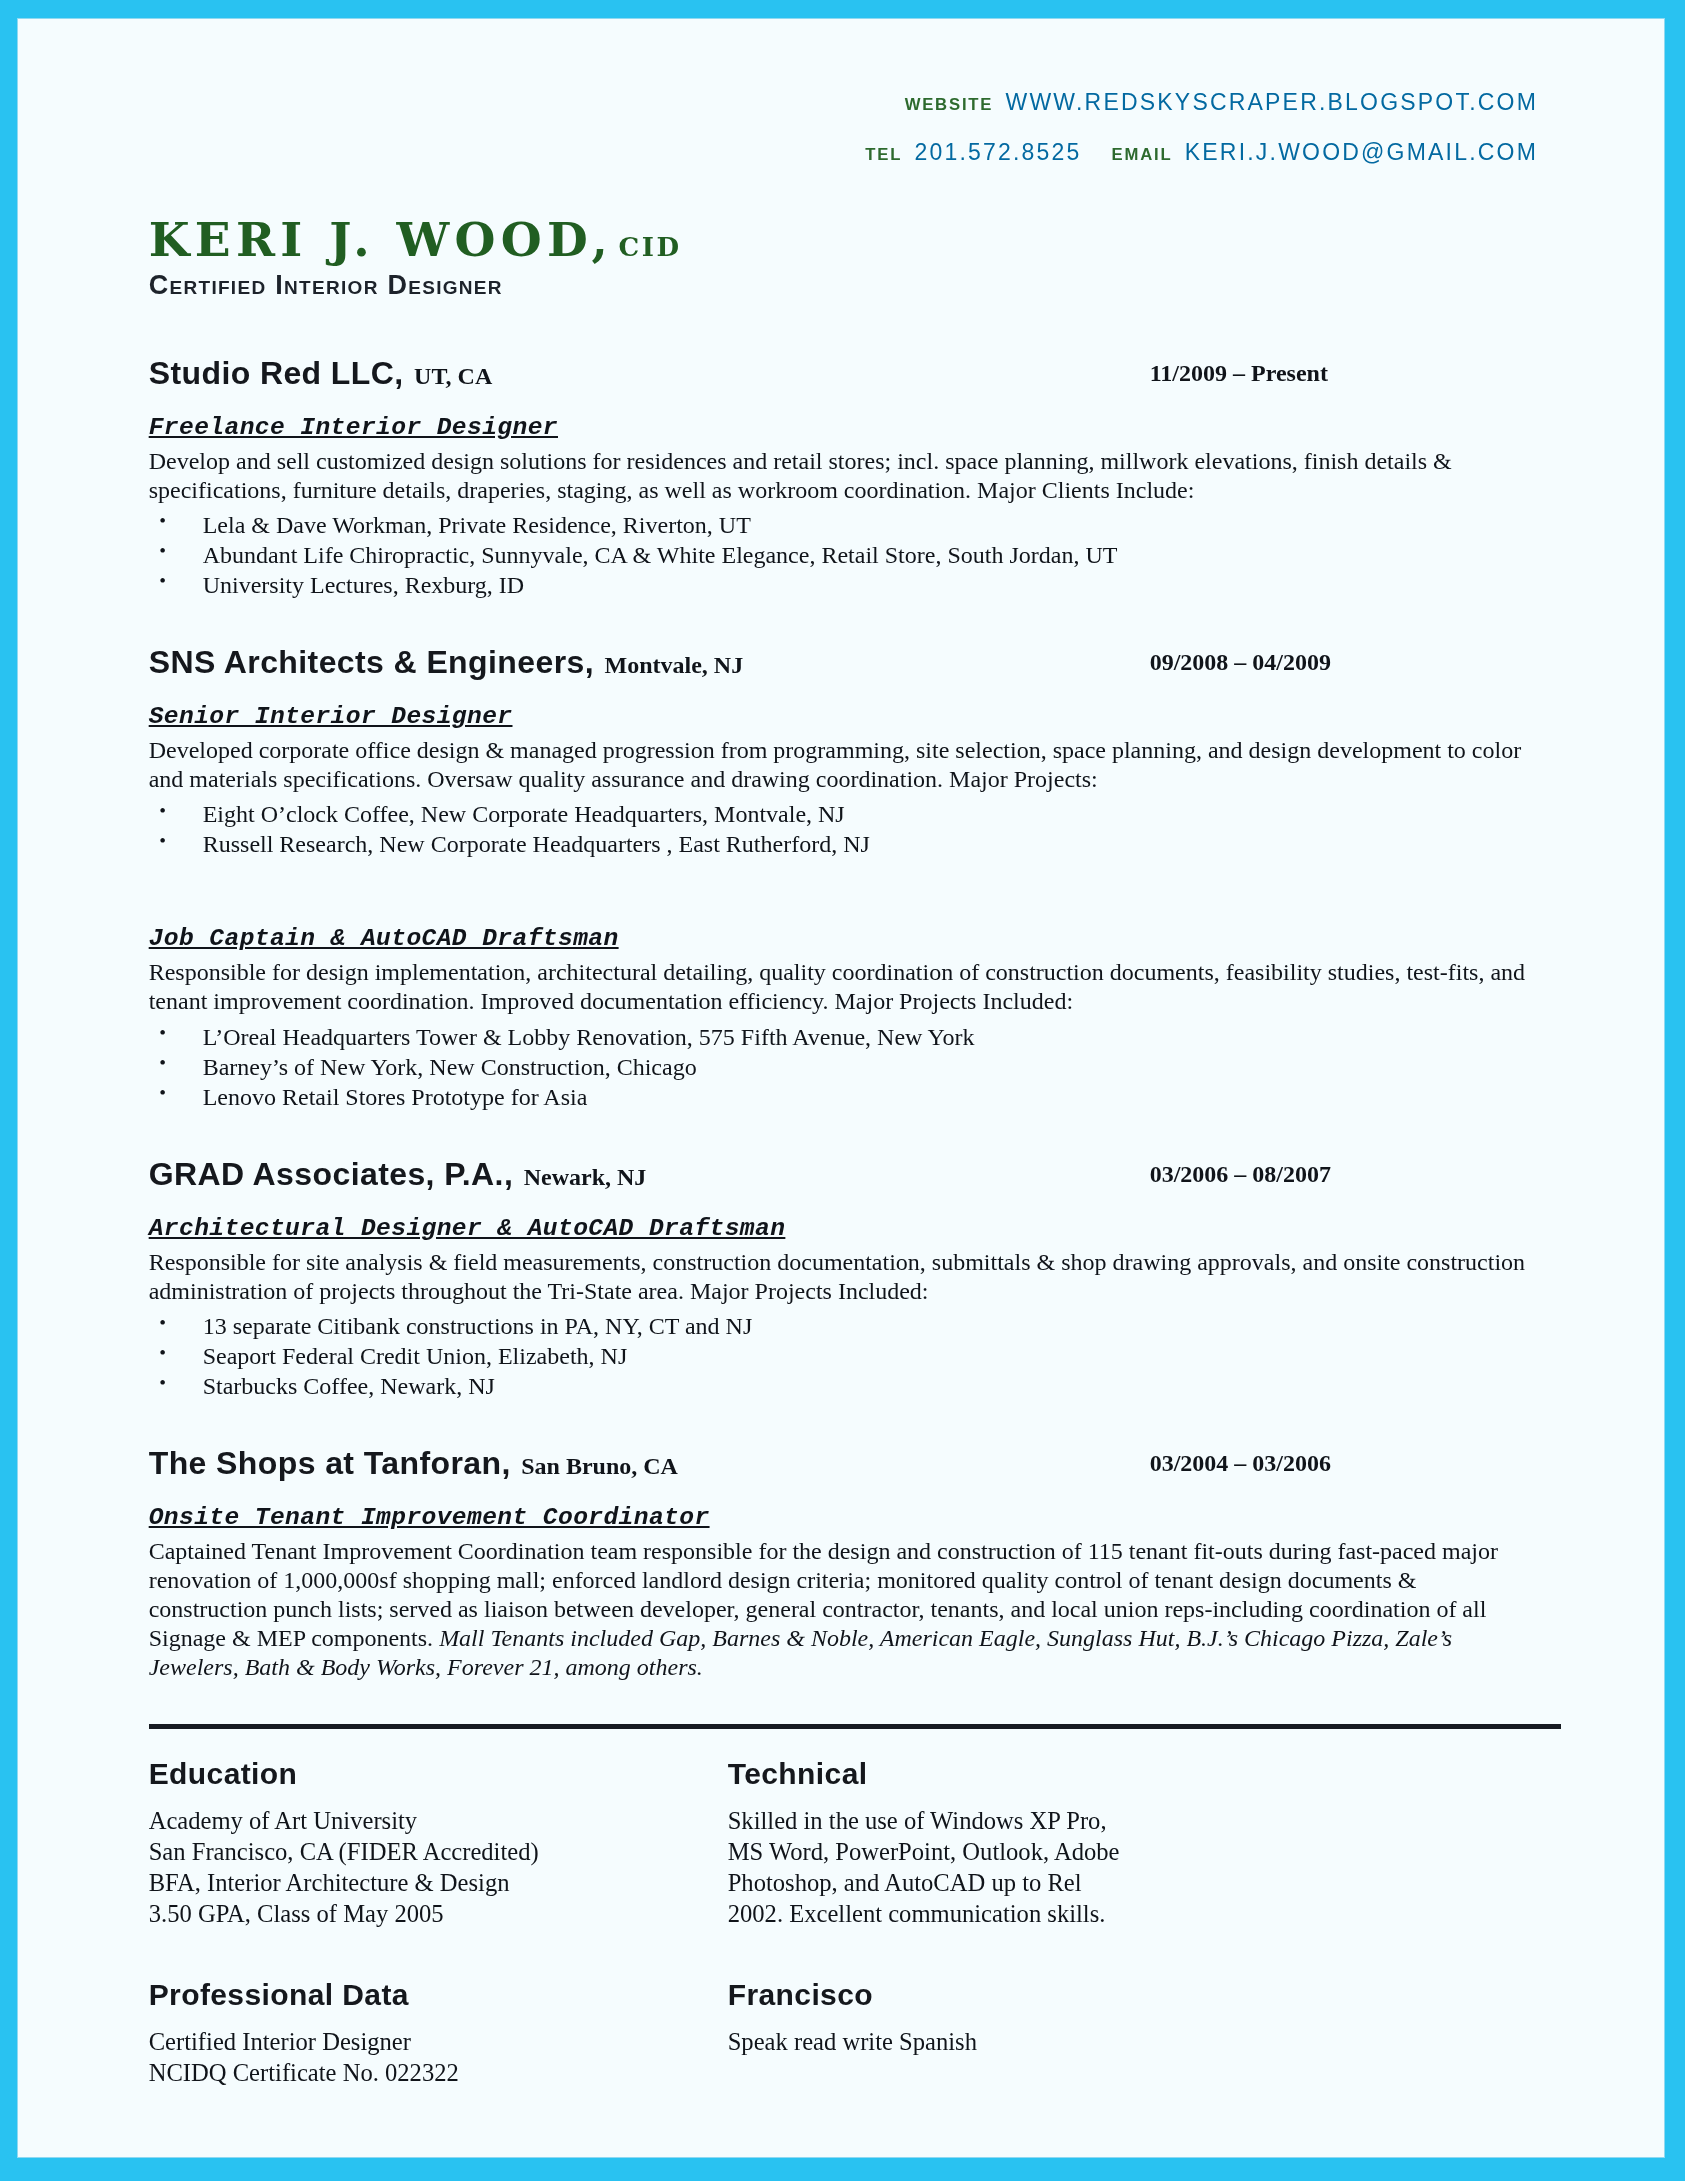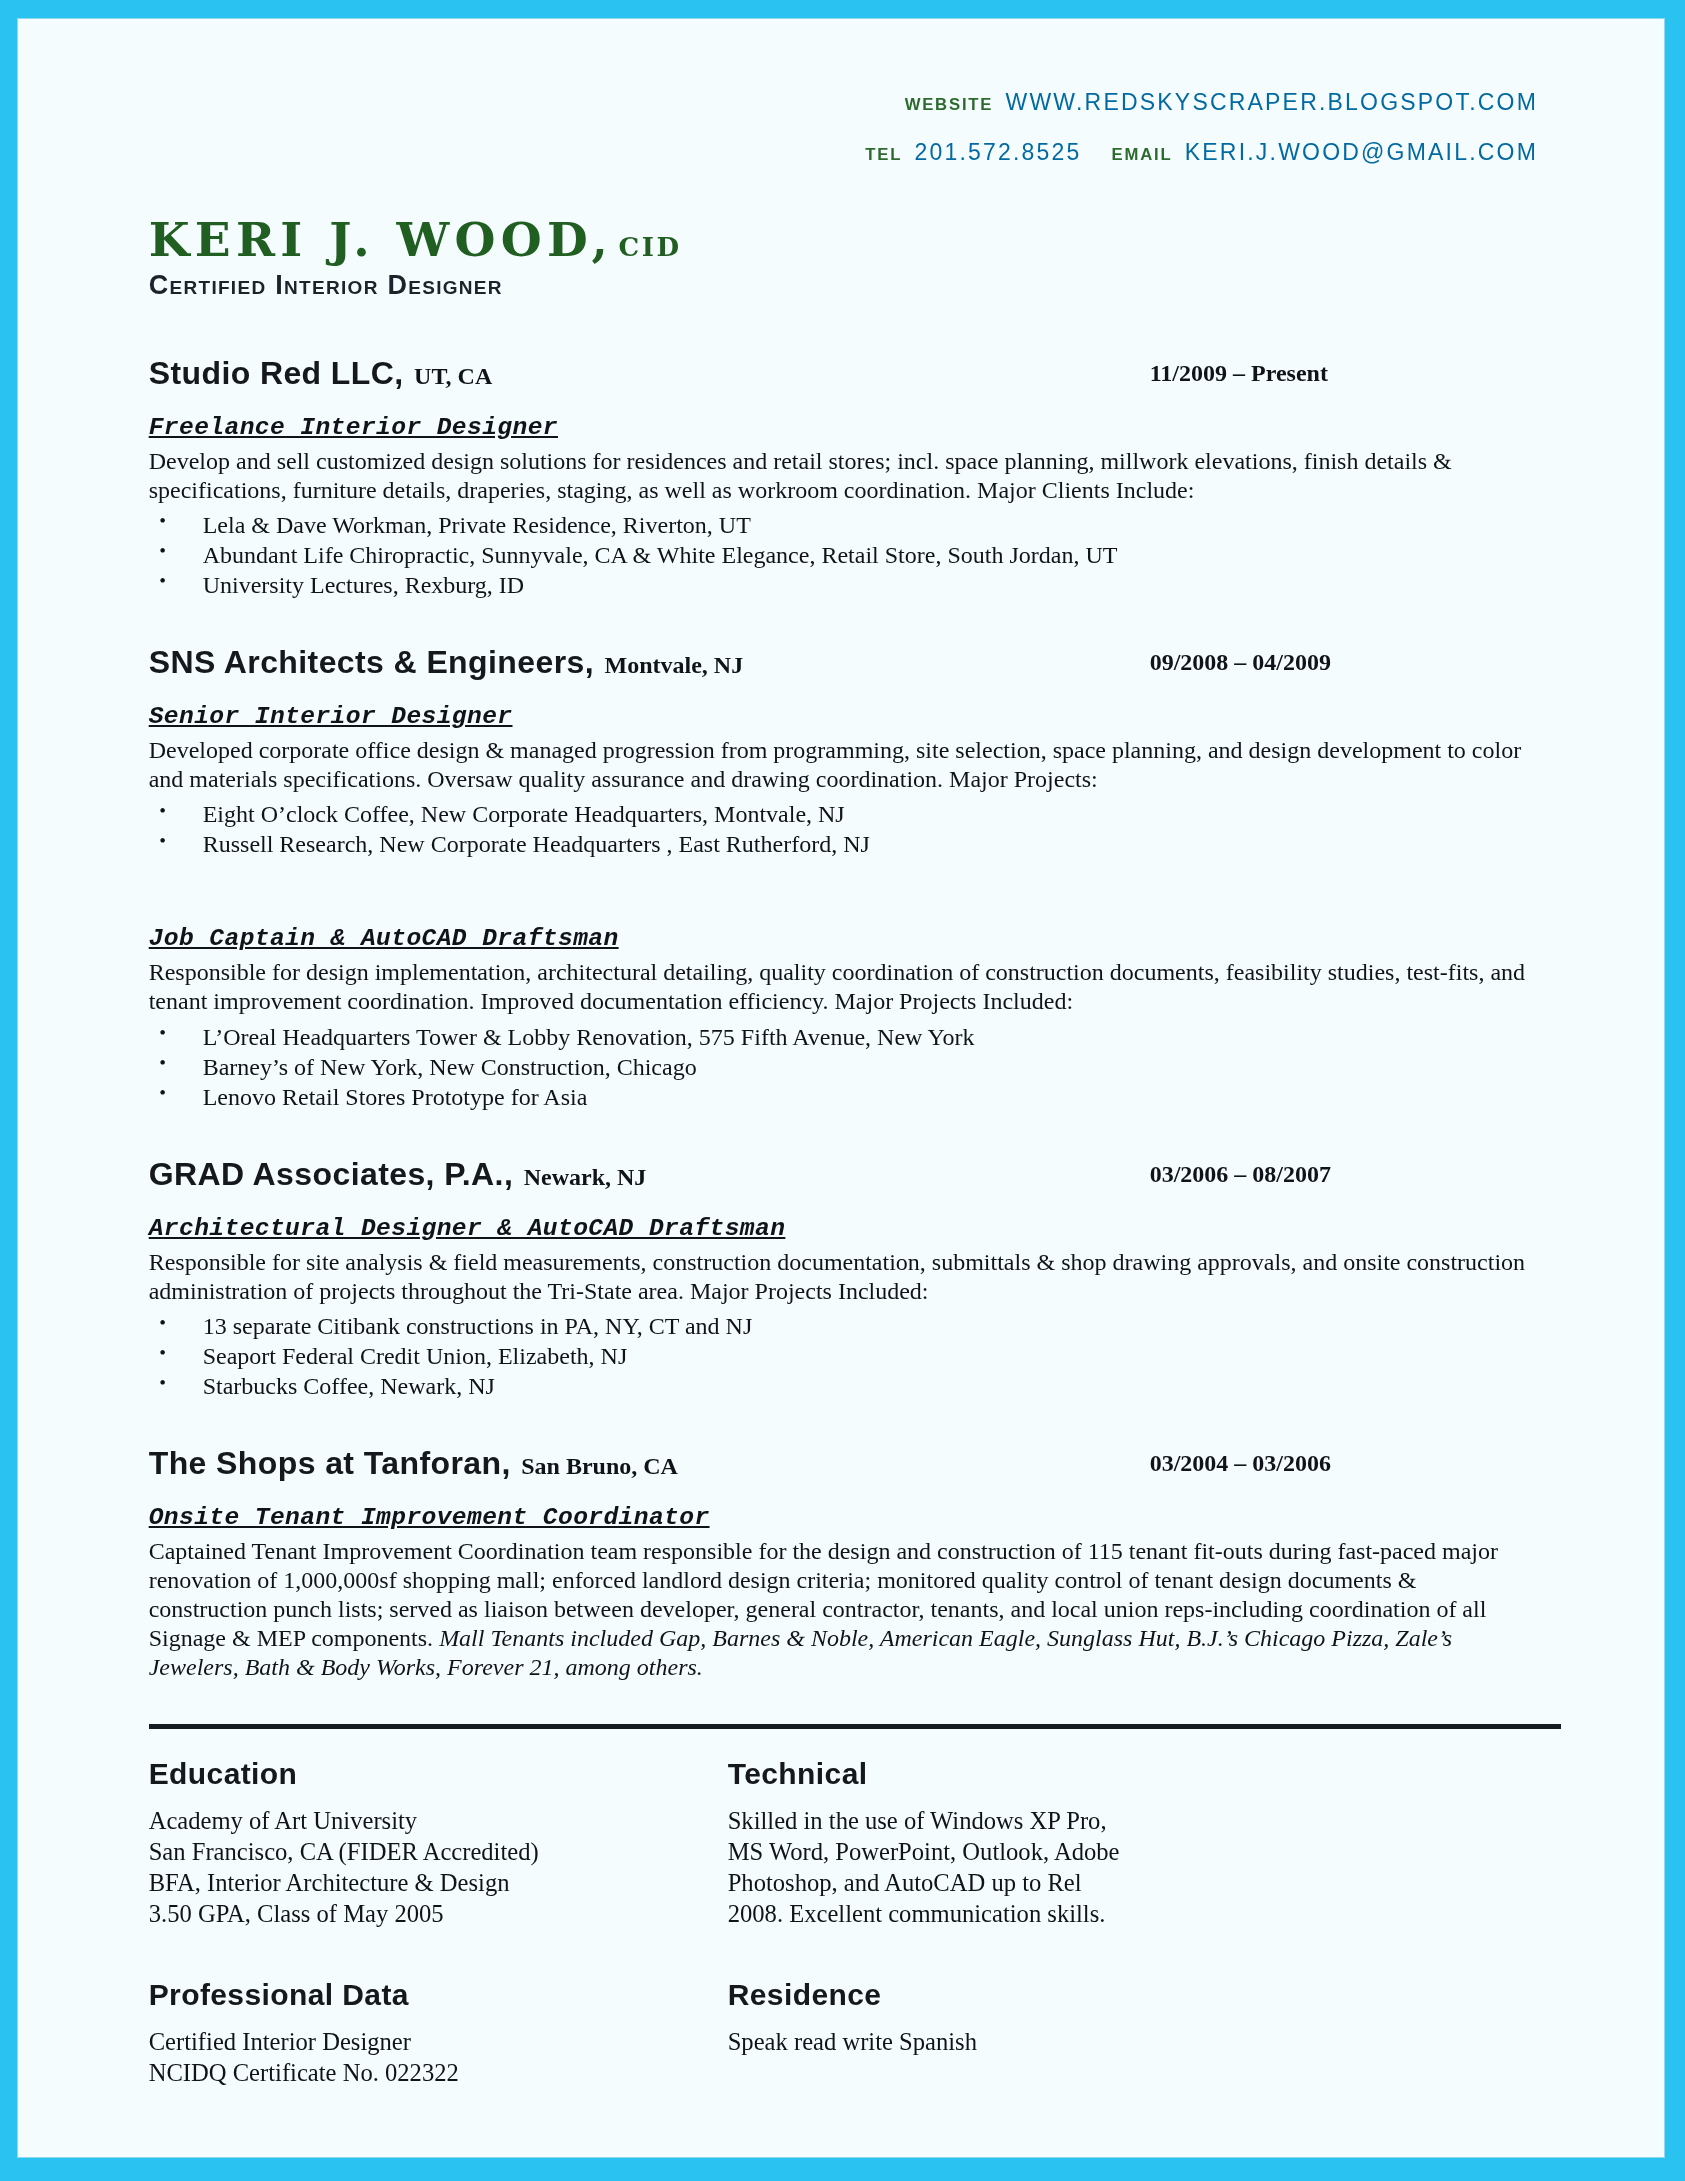--- a/index.html
+++ b/index.html
@@ -167,30 +167,30 @@
       <div class="f-line">San Francisco, CA (FIDER Accredited)</div>
       <div class="f-line">BFA, Interior Architecture &amp; Design</div>
       <div class="f-line">3.50 GPA, Class of May 2005</div>
     </div>
 
     <div>
       <div class="f-heading">Technical</div>
       <div class="f-line">Skilled in the use of Windows XP Pro,</div>
       <div class="f-line">MS Word, PowerPoint, Outlook, Adobe</div>
       <div class="f-line">Photoshop, and AutoCAD up to Rel</div>
-      <div class="f-line">2008. Excellent communication skills.</div>
+      <div class="f-line">2002. Excellent communication skills.</div>
     </div>
 
     <div>
       <div class="f-heading">Professional Data</div>
       <div class="f-line">Certified Interior Designer</div>
       <div class="f-line">NCIDQ Certificate No. 022322</div>
     </div>
 
     <div>
-      <div class="f-heading">Residence</div>
+      <div class="f-heading">Francisco</div>
       <div class="f-line">Speak read write Spanish</div>
     </div>
 
   </div>
 
 </div>
 
 
 </body></html>

